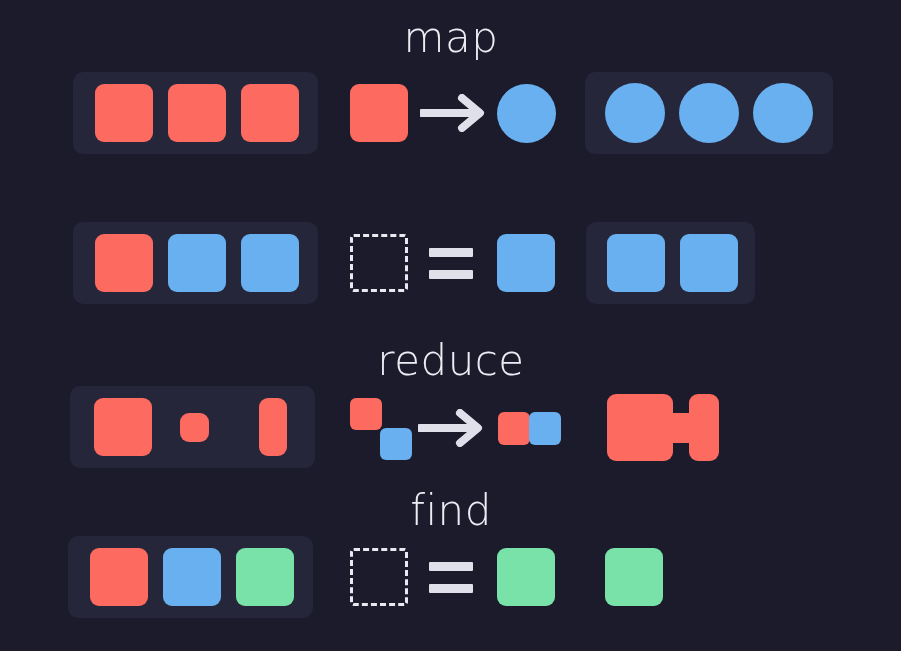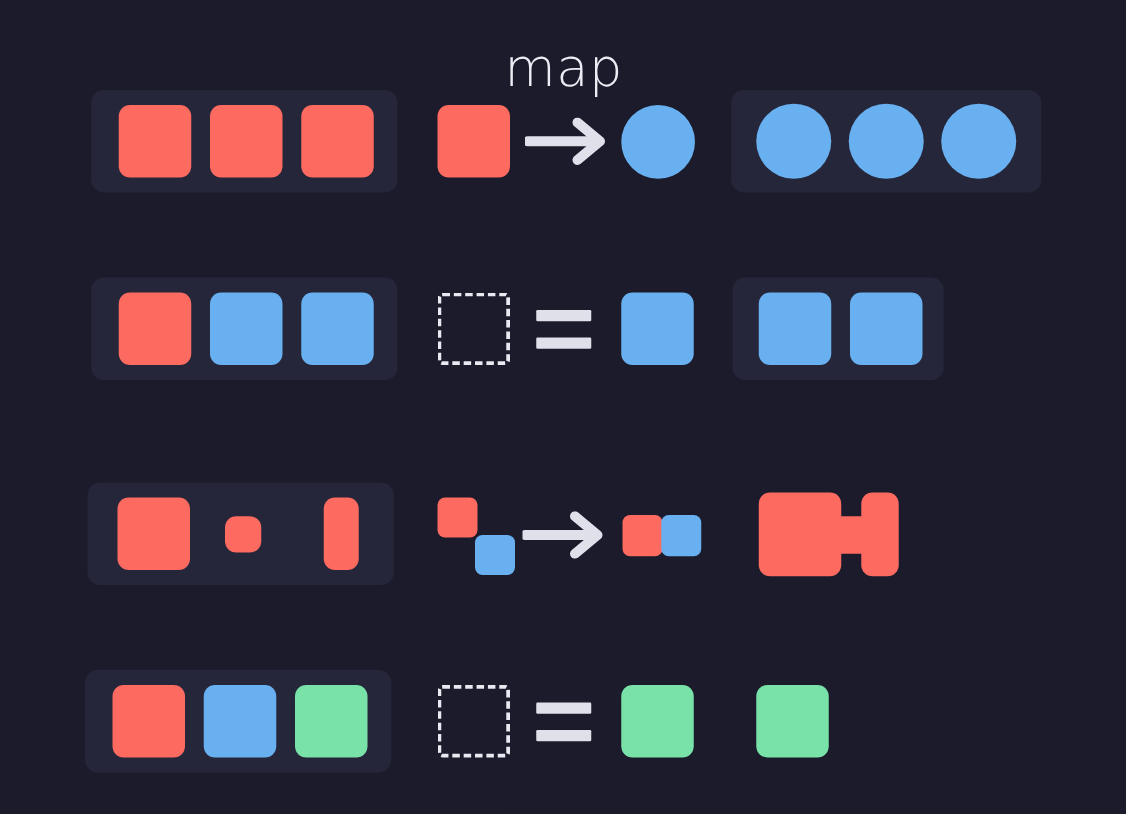--- a/index.html
+++ b/index.html
@@ -76,21 +76,21 @@
     border-radius: 1px;
   }
   .equals .bar.top { top: 0; }
   .equals .bar.bottom { bottom: 0; }
 </style>
 </head>
 <body>
 
 <div id="stage">
 
-  <div class="row-label" style="left:451px; top:34px;">map</div>
+  <div class="row-label" style="left:451px; top:17px;">map</div>
 
   <div class="tray" style="left:73px; top:72px; width:245px; height:82px;">
     <div class="shape sq-red" style="left:22px; top:12px; width:58px; height:58px;"></div>
     <div class="shape sq-red" style="left:95px; top:12px; width:58px; height:58px;"></div>
     <div class="shape sq-red" style="left:168px; top:12px; width:58px; height:58px;"></div>
   </div>
 
   <div class="shape sq-red" style="left:350px; top:84px; width:58px; height:58px;"></div>
 
   <div class="arrow" style="left:420px; top:94px;">
@@ -122,20 +122,21 @@
     <div class="bar bottom"></div>
   </div>
 
   <div class="shape sq-blue" style="left:497px; top:234px; width:58px; height:58px;"></div>
 
   <div class="tray" style="left:586px; top:222px; width:169px; height:82px;">
     <div class="shape sq-blue" style="left:21px; top:12px; width:58px; height:58px;"></div>
     <div class="shape sq-blue" style="left:94px; top:12px; width:58px; height:58px;"></div>
   </div>
 
+  <div class="row-label" style="left:451px; top:340px;">reduce</div>
 
   <div class="tray" style="left:70px; top:386px; width:245px; height:82px;">
     <div class="shape sq-red" style="left:24px; top:12px; width:58px; height:58px;"></div>
     <div class="shape sq-red" style="left:110px; top:27px; width:29px; height:29px;"></div>
     <div class="shape sq-red" style="left:189px; top:12px; width:28px; height:58px;"></div>
   </div>
 
   <div class="abs" style="left:350px; top:398px; width:62px; height:62px;">
     <div class="shape sq-red" style="left:0px; top:0px; width:32px; height:32px; border-radius:6px;"></div>
     <div class="shape sq-blue" style="left:30px; top:30px; width:32px; height:32px; border-radius:6px;"></div>
@@ -152,20 +153,21 @@
     <div class="shape sq-red" style="left:0px; top:0px; width:32px; height:33px; border-radius:6px;"></div>
     <div class="shape sq-blue" style="left:31px; top:0px; width:32px; height:33px; border-radius:6px;"></div>
   </div>
 
   <div class="abs" style="left:607px; top:394px; width:112px; height:68px;">
     <div class="shape sq-red" style="left:0px; top:0px; width:66px; height:67px; border-radius:9px;"></div>
     <div class="shape sq-red" style="left:58px; top:19px; width:32px; height:30px; border-radius:7px;"></div>
     <div class="shape sq-red" style="left:82px; top:0px; width:30px; height:67px; border-radius:9px;"></div>
   </div>
 
+  <div class="row-label" style="left:451px; top:490px;">find</div>
 
   <div class="tray" style="left:68px; top:536px; width:245px; height:82px;">
     <div class="shape sq-red" style="left:22px; top:12px; width:58px; height:58px;"></div>
     <div class="shape sq-blue" style="left:95px; top:12px; width:58px; height:58px;"></div>
     <div class="shape sq-green" style="left:168px; top:12px; width:58px; height:58px;"></div>
   </div>
 
   <div class="dashed" style="left:350px; top:548px; width:58px; height:58px;"></div>
 
   <div class="equals" style="left:429px; top:562px; width:44px; height:31px;">

